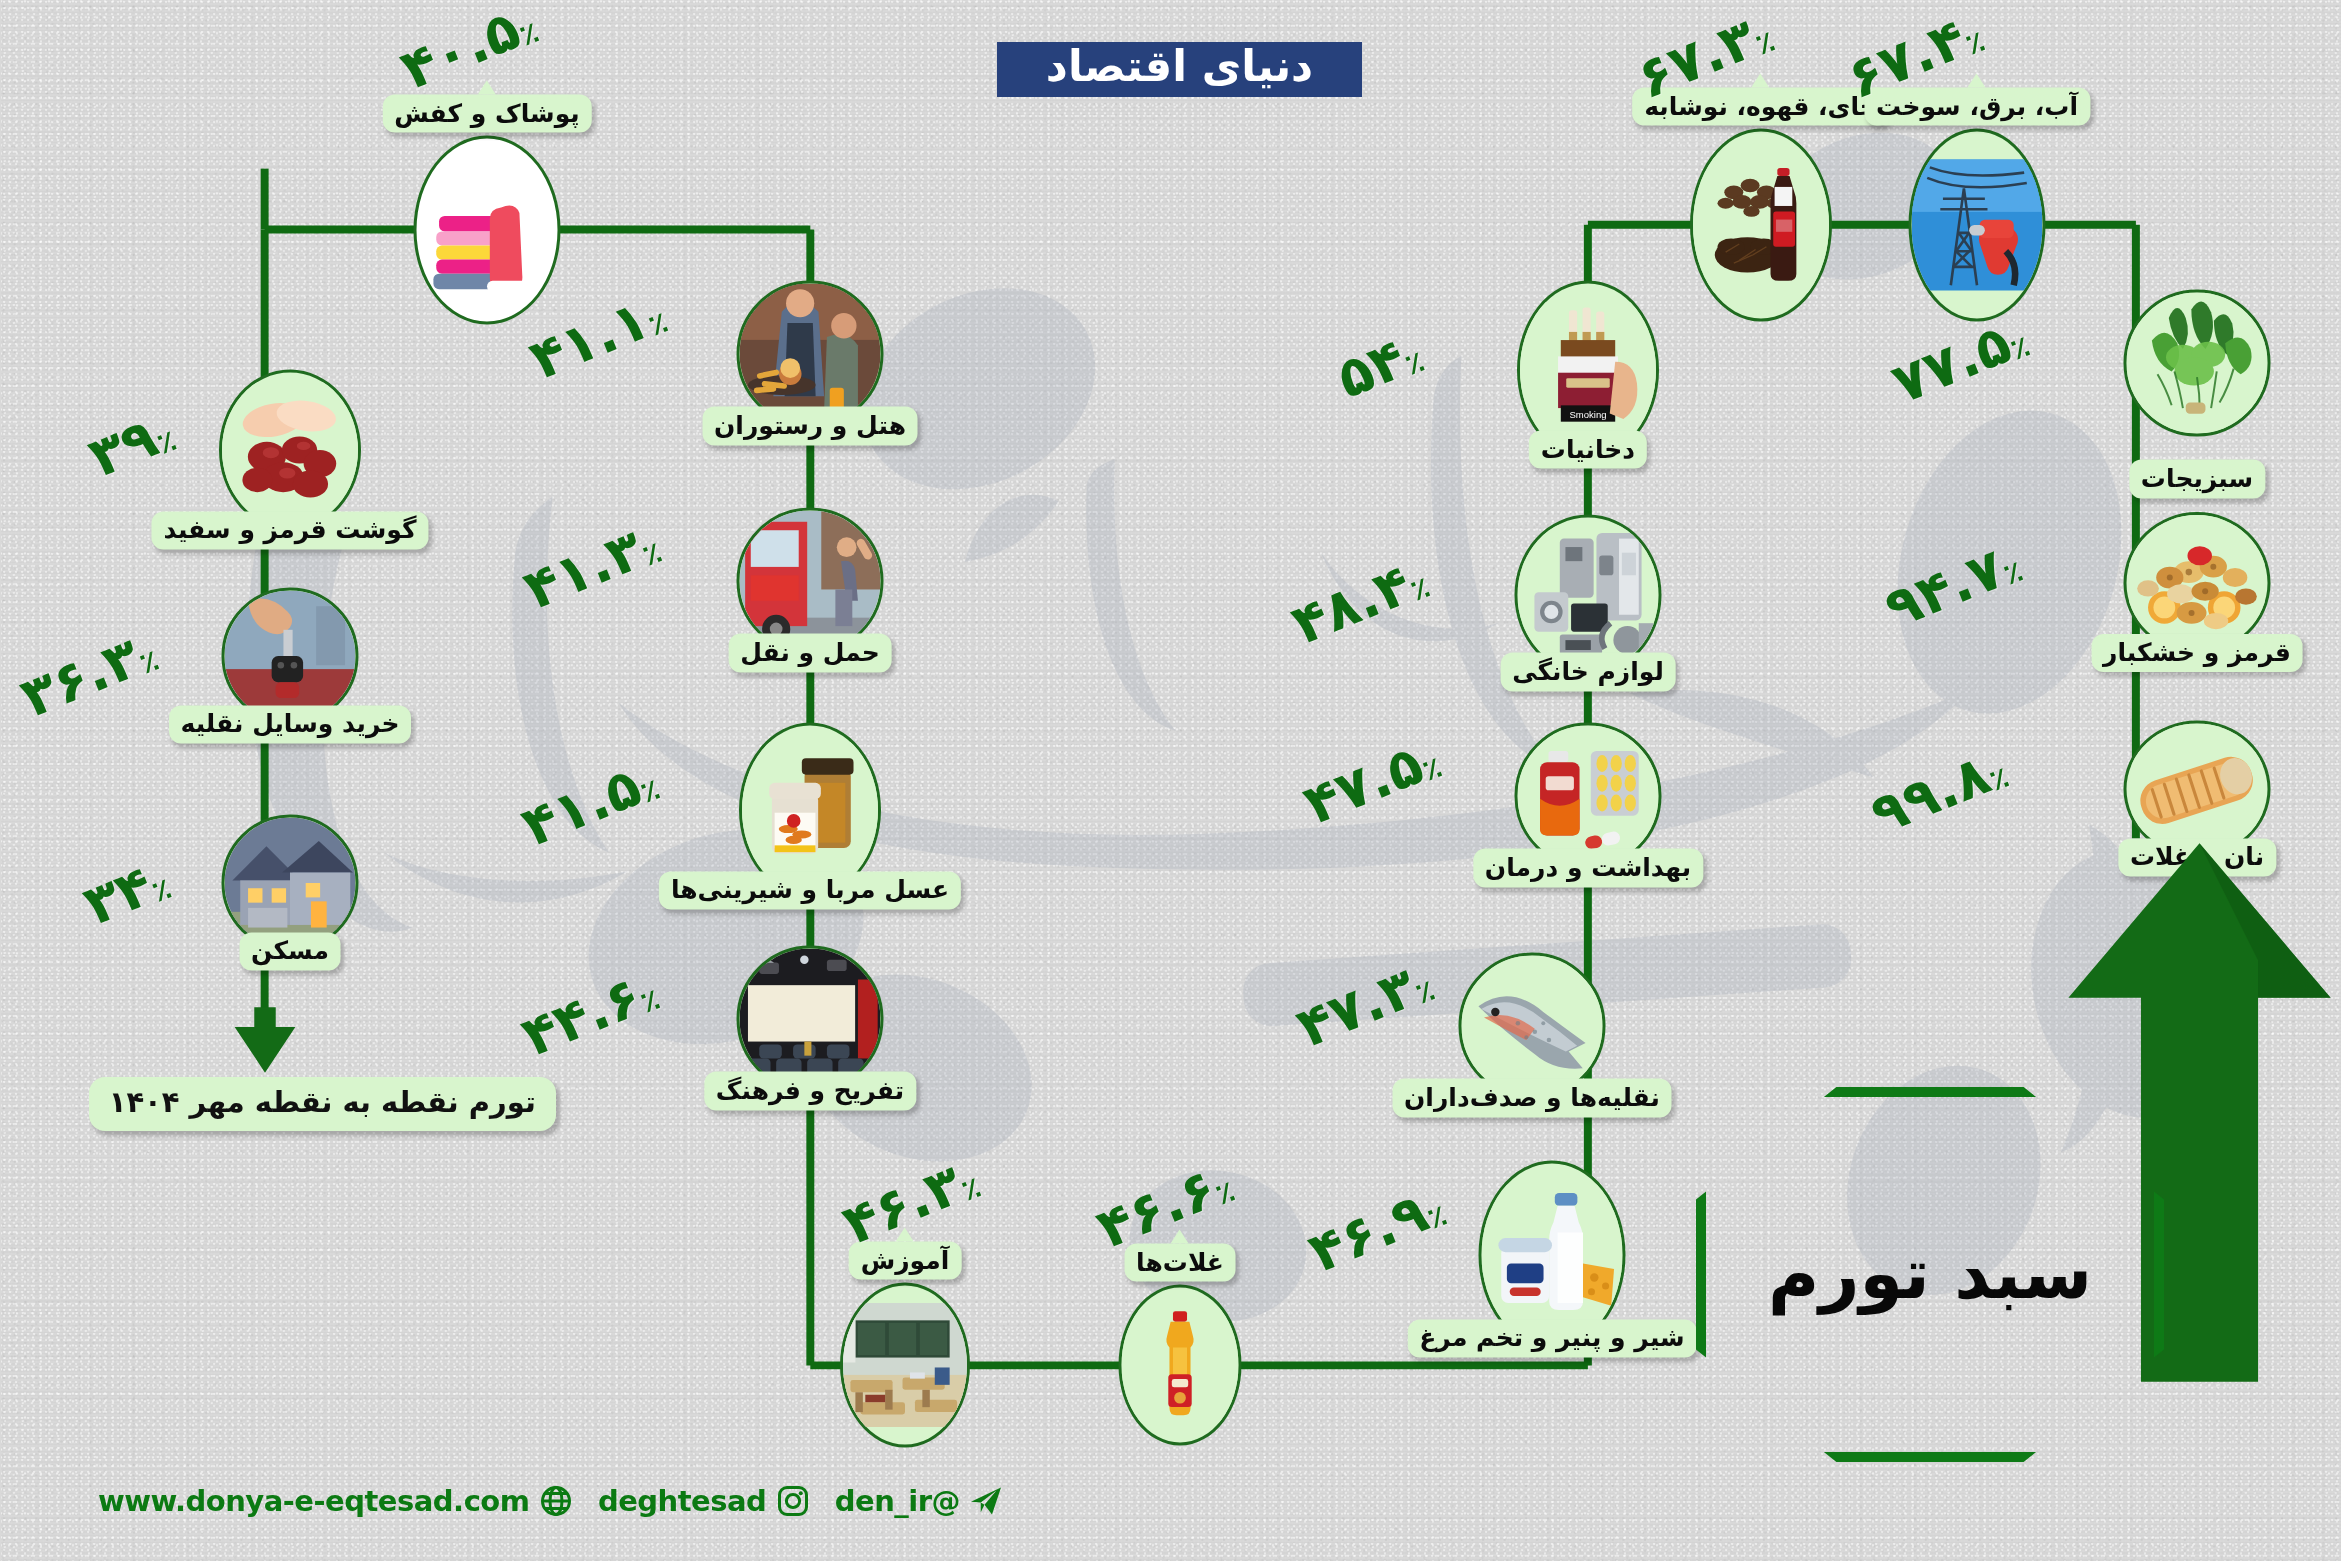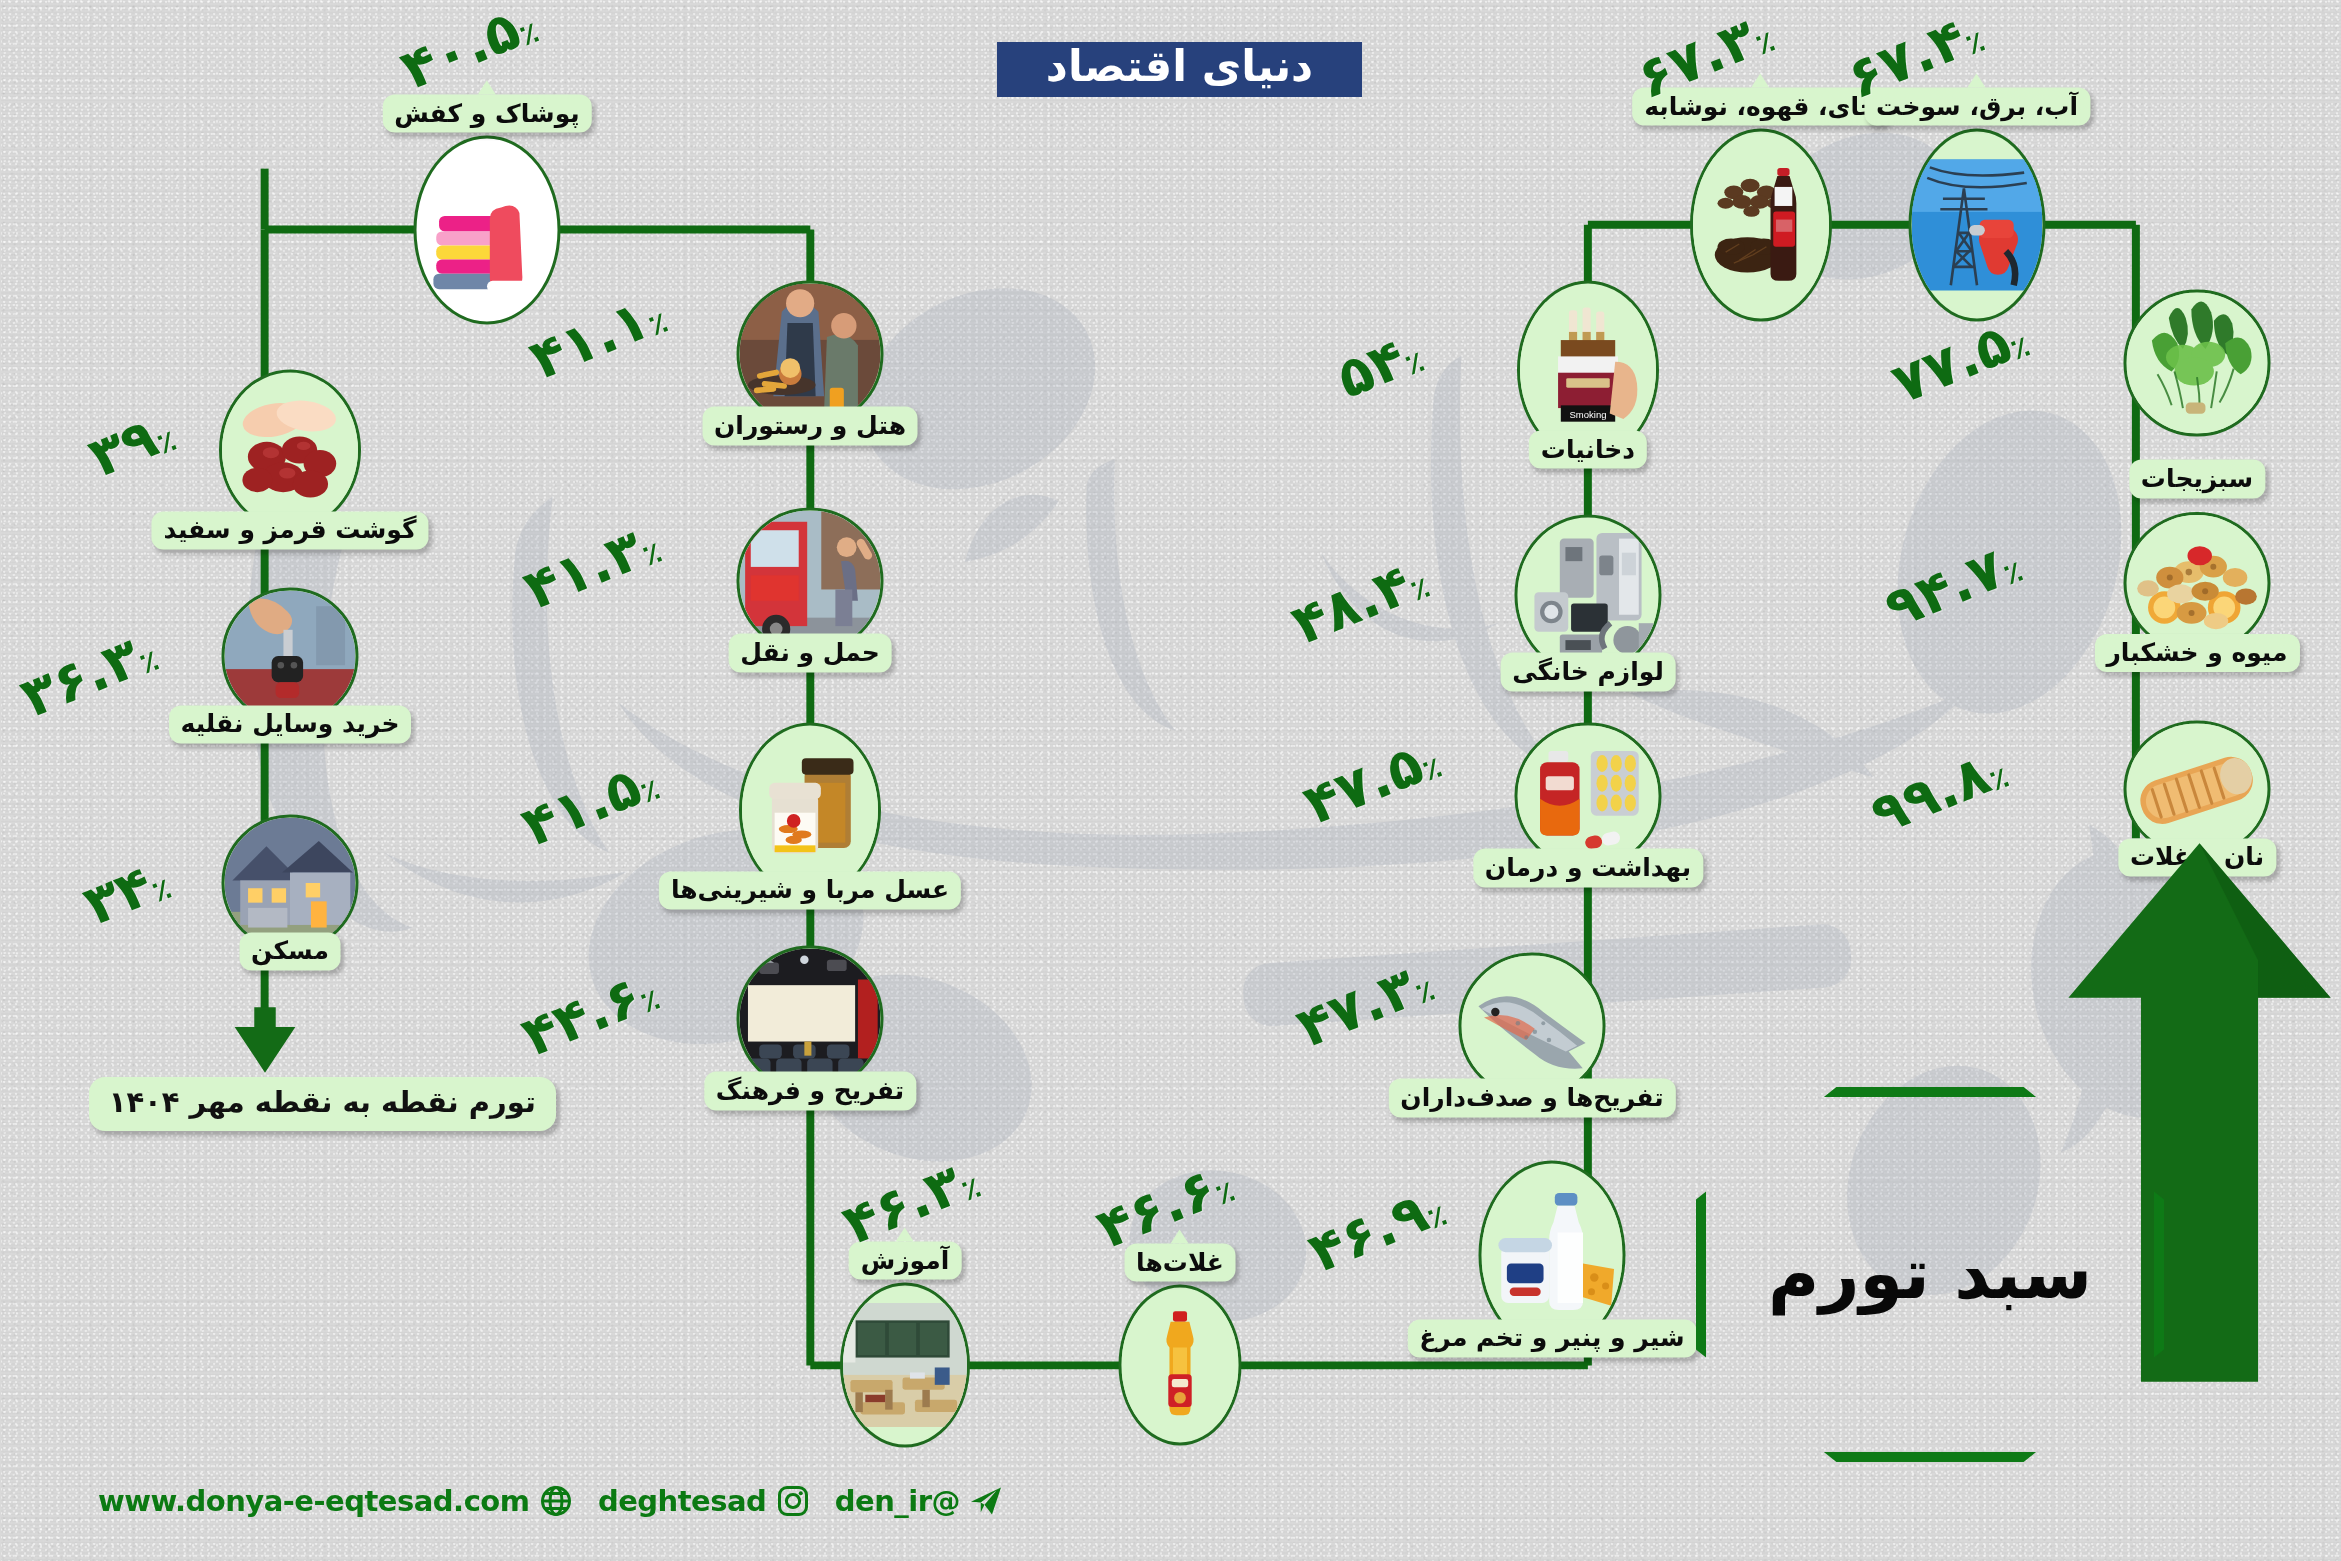--- a/index.html
+++ b/index.html
@@ -511,21 +511,21 @@
       <g fill="#6f7d86" opacity=".6">
         <circle cx="40" cy="48" r="1.6"></circle>
           <circle cx="52" cy="54" r="1.6"></circle>
           <circle cx="62" cy="60" r="1.6"></circle>
         <circle cx="46" cy="58" r="1.4"></circle>
           <circle cx="58" cy="48" r="1.4"></circle>
       </g>
     </svg>
   </div>
   <div class="chip below" style="top:86%;">
-    <span>تفریح‌ها و صدف‌داران</span>
+    <span>نقلیه‌ها و صدف‌داران</span>
   </div>
 </div>
 <div class="pct" style="left:1295px;top:972px;transform:rotate(-22deg);">
   <span>۴۷.۳</span><span class="sym">٪</span>
 </div>
 
 <div class="node" style="left:1588px;top:796px;">
   <div class="bubble circle" style="width:141px;height:141px;">
     <svg class="art" viewBox="0 0 100 100">
       <rect width="100" height="100" fill="#d8f5cd"></rect>
@@ -752,21 +752,21 @@
       <g fill="#8a5a22" opacity=".65">
         <circle cx="44" cy="42" r="2.4"></circle>
           <circle cx="62" cy="38" r="2.2"></circle>
           <circle cx="30" cy="46" r="2.2"></circle>
         <circle cx="56" cy="56" r="2.2"></circle>
           <circle cx="46" cy="72" r="2.2"></circle>
       </g>
     </svg>
   </div>
   <div class="chip below" style="top:86%;">
-    <span>میوه و خشکبار</span>
+    <span>قرمز و خشکبار</span>
   </div>
 </div>
 <div class="pct" style="left:1883px;top:553px;transform:rotate(-22deg);">
   <span>۹۴.۷</span><span class="sym">٪</span>
 </div>
 
 <div class="node" style="left:2197px;top:789px;">
   <div class="bubble ellipse" style="width:141px;height:131px;">
     <svg class="art" viewBox="0 0 100 100">
       <rect width="100" height="100" fill="#d8f5cd"></rect>

